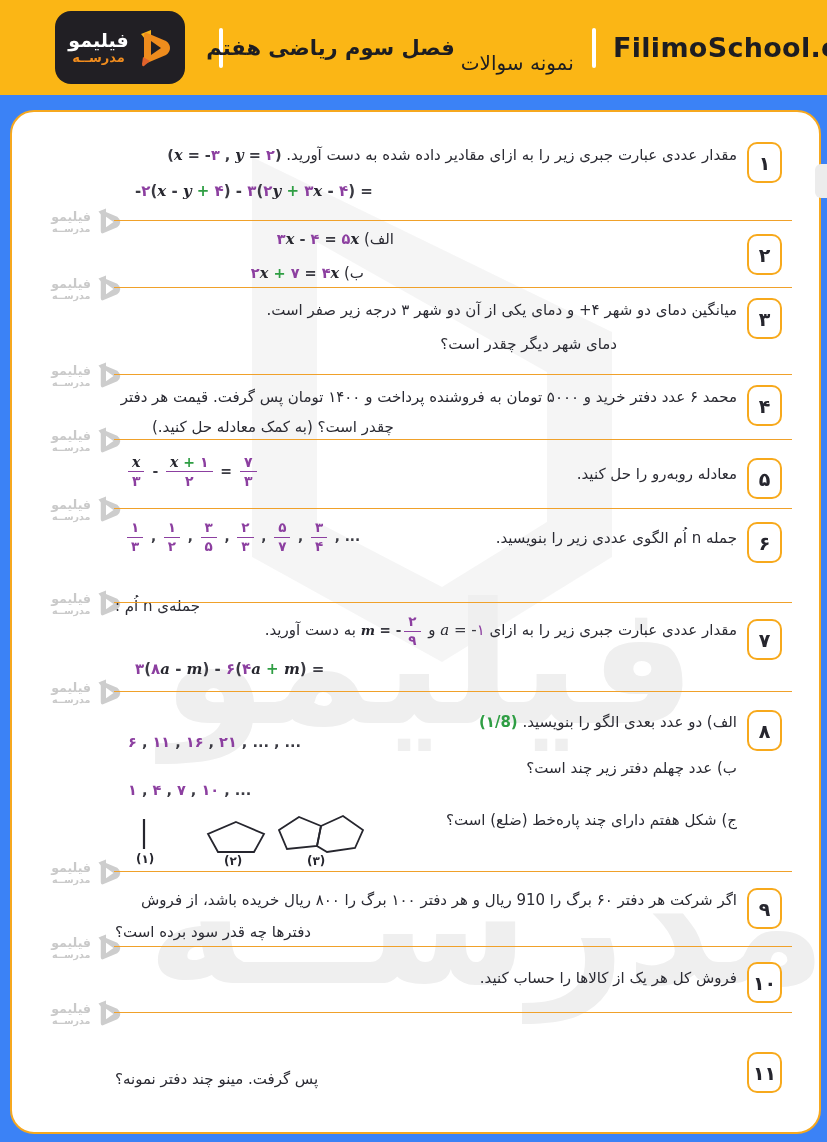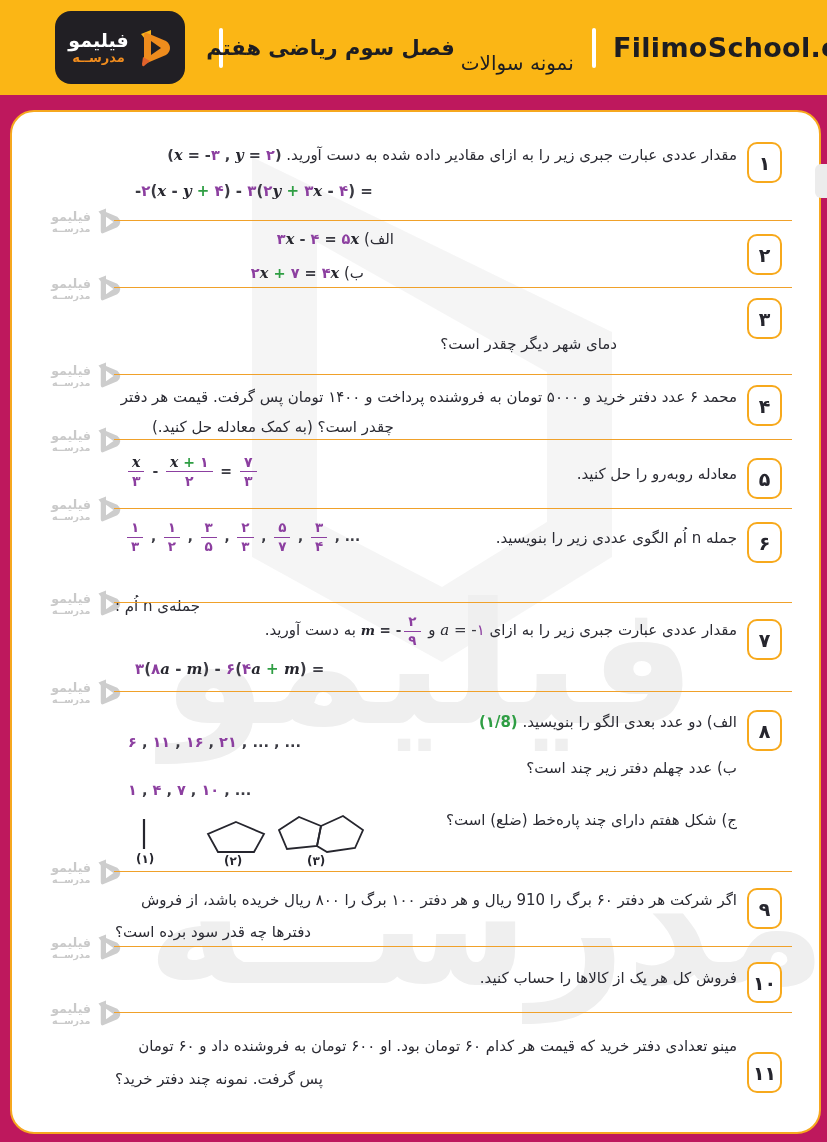--- a/index.html
+++ b/index.html
@@ -1,17 +1,17 @@
 <!DOCTYPE html>
 <html lang="fa"><head>
 <meta charset="utf-8">
 <style>
   html,body{margin:0;padding:0;background:#fff;}
   body{font-family:"DejaVu Sans","Liberation Sans",sans-serif;}
-  .page{position:relative;width:827px;height:1142px;background:#be185d;overflow:hidden;}
+  .page{position:relative;width:827px;height:1142px;background:#3b82f6;overflow:hidden;}
 
   
   .header{position:absolute;left:0;top:0;width:827px;height:95px;background:#fbb615;}
   .logo-box{position:absolute;left:55px;top:11px;width:130px;height:73px;background:#211f24;border-radius:16px;display:flex;align-items:center;justify-content:center;gap:9px;}
   .logo-words{display:flex;flex-direction:column;align-items:center;line-height:1.05;direction:rtl;}
   .logo-w1{color:#ffffff;font-size:19px;font-weight:700;}
   .logo-w2{color:#f executive08c1e;font-size:13px;font-weight:700;}
   .logo-w2{color:#f08c1e;}
   .hbar{position:absolute;top:28px;width:4px;height:40px;background:#ffffff;border-radius:2px;}
   .h-title{position:absolute;left:232px;top:0;width:316px;height:95px;display:flex;align-items:center;justify-content:center;direction:rtl;white-space:nowrap;color:#1d1d22;gap:6px;}
@@ -234,20 +234,21 @@
 
     <div class="badge" style="top:30px">۱</div>
     <div class="fa r" style="top:32px"><span>مقدار عددی عبارت جبری زیر را به ازای مقادیر داده شده به دست آورید. </span><span class="ltr math" style="position:static"><span class="m-o">(</span><span class="m-v">x</span><span class="m-o"> = -</span><span class="m-d">۳</span><span class="m-o"> , </span><span class="m-v">y</span><span class="m-o"> = </span><span class="m-d">۲</span><span class="m-o">)</span></span></div>
     <div class="math" style="left:123px;top:70px;font-size:15px"><span class="m-o">-</span><span class="m-d">۲</span><span class="m-o">(</span><span class="m-v">x</span><span class="m-o"> - </span><span class="m-v">y</span><span class="m-p"> + </span><span class="m-d">۴</span><span class="m-o">) - </span><span class="m-d">۳</span><span class="m-o">(</span><span class="m-d">۲</span><span class="m-v">y</span><span class="m-p"> + </span><span class="m-d">۳</span><span class="m-v">x</span><span class="m-o"> - </span><span class="m-d">۴</span><span class="m-o">) =</span></div>
 
     <div class="badge" style="top:122px">۲</div>
     <div class="fa" style="right:425px;top:116px"><span>الف) </span><span class="ltr math" style="position:static"><span class="m-d">۳</span><span class="m-v">x</span><span class="m-o"> - </span><span class="m-d">۴</span><span class="m-o"> = </span><span class="m-d">۵</span><span class="m-v">x</span></span></div>
     <div class="fa" style="right:455px;top:150px"><span>ب) </span><span class="ltr math" style="position:static"><span class="m-d">۲</span><span class="m-v">x</span><span class="m-p"> + </span><span class="m-d">۷</span><span class="m-o"> = </span><span class="m-d">۴</span><span class="m-v">x</span></span></div>
 
     <div class="badge" style="top:186px">۳</div>
+    <div class="fa r" style="top:188px">میانگین دمای دو شهر ۴+ و دمای یکی از آن دو شهر ۳ درجه زیر صفر است.</div>
     <div class="fa" style="right:202px;top:222px">دمای شهر دیگر چقدر است؟</div>
 
     <div class="badge" style="top:273px">۴</div>
     <div class="fa r" style="top:275px">محمد ۶ عدد دفتر خرید و ۵۰۰۰ تومان به فروشنده پرداخت و ۱۴۰۰ تومان پس گرفت. قیمت هر دفتر</div>
     <div class="fa" style="left:140px;top:305px">چقدر است؟ (به کمک معادله حل کنید.)</div>
 
     <div class="badge" style="top:346px">۵</div>
     <div class="fa r" style="top:352px">معادله روبه‌رو را حل کنید.</div>
     <div class="math" style="left:113px;top:342px;font-size:14px"><span class="frac">
           <span class="fn"><span class="m-v">x</span></span>
@@ -317,17 +318,16 @@
     <div class="shape-label" style="left:295px;top:742px">(۳)</div>
 
     <div class="badge" style="top:776px">۹</div>
     <div class="fa r" style="top:778px">اگر شرکت هر دفتر ۶۰ برگ را 910 ریال و هر دفتر ۱۰۰ برگ را ۸۰۰ ریال خریده باشد، از فروش</div>
     <div class="fa" style="left:103px;top:810px">دفترها چه قدر سود برده است؟</div>
 
     <div class="badge" style="top:850px">۱۰</div>
     <div class="fa r" style="top:856px">فروش کل هر یک از کالاها را حساب کنید.</div>
 
     <div class="badge" style="top:940px">۱۱</div>
-    <div class="fa r" style="top:924px">مینو تعدادی دفتر خرید که قیمت هر کدام ۶۰ تومان بود. او ۶۰۰ تومان به فروشنده داد و ۶۰ تومان</div>
-    <div class="fa" style="left:103px;top:957px">پس گرفت. نمونه چند دفتر خرید؟</div>
+    <div class="fa" style="left:103px;top:957px">پس گرفت. مینو چند دفتر نمونه؟</div>
 
   </div>
 </div>
 
 </body></html>

